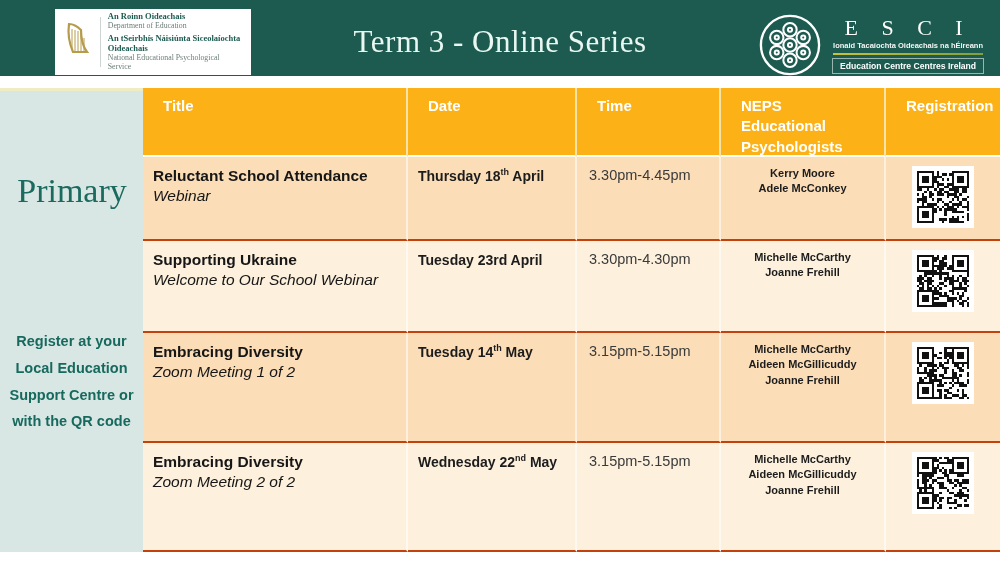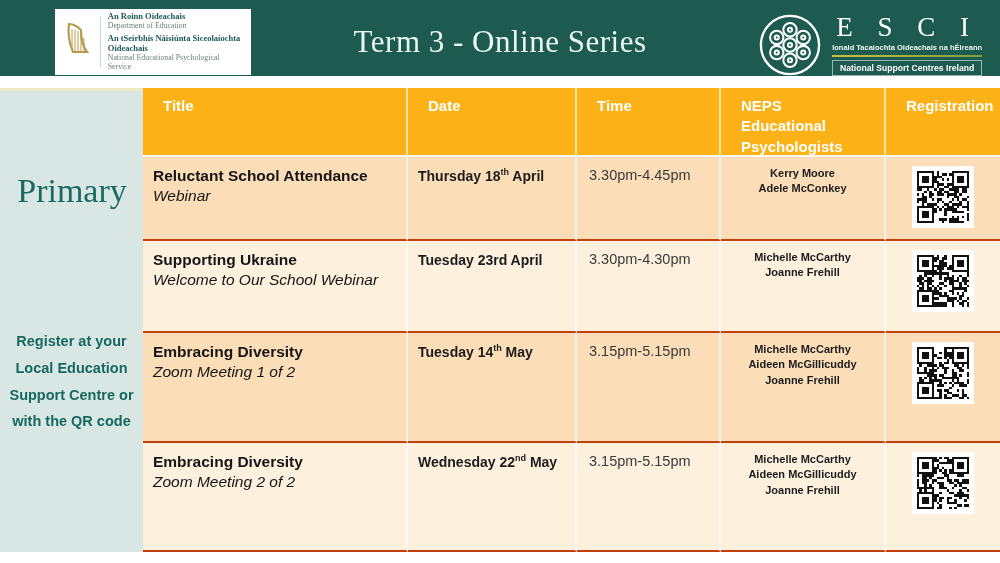--- a/index.html
+++ b/index.html
@@ -16,21 +16,21 @@
   .gov-divider { width:1px; height:50px; background:#cdd5d2; }
   .gov-text { font-family:"Liberation Serif", serif; line-height:1.15; }
   .gov-ga { color:#1d5b51; font-weight:bold; font-size:8.5px; }
   .gov-en { color:#6b7d78; font-size:7.8px; margin-bottom:3px; }
   .banner-title { position:absolute; left:50%; top:24px; transform:translateX(-50%);
                   font-family:"Liberation Serif", serif; font-size:31px; color:#e9f7f2;
                   white-space:nowrap; letter-spacing:0.5px; }
   .esci { position:absolute; right:12px; top:8px; width:230px; height:74px;
           display:flex; align-items:center; gap:10px; }
   .esci-text { display:flex; flex-direction:column; align-items:center; }
-  .esci-acronym { font-family:"Liberation Serif", serif; color:#ffffff; font-size:27px;
+  .esci-acronym { font-family:"Liberation Serif", serif; color:#ffffff; font-size:22px;
                   letter-spacing:9px; line-height:1; margin-bottom:2px; }
   .esci-ga { color:#f2f7f4; font-size:7.5px; font-weight:bold; white-space:nowrap; }
   .esci-line { width:150px; height:2px; margin:3px 0 3px 0;
                background:linear-gradient(to right,#c9c23b,#7fa03c); }
   .esci-badge { color:#ffffff; font-size:8.6px; font-weight:bold; white-space:nowrap;
                 border:1px solid rgba(255,255,255,0.55); padding:2px 7px; background:#1d5b51; }
 
   
   .sidebar { position:absolute; left:0; top:88px; width:143px; height:464px;
              background:#d9e7e4; border-top:3px solid #efecc4; }
@@ -106,21 +106,21 @@
           <circle cx="12.9" cy="27.2" r="4.6"></circle>
             <circle cx="12.9" cy="27.2" r="1.4"></circle>
           <circle cx="31.1" cy="27.2" r="4.6"></circle>
             <circle cx="31.1" cy="27.2" r="1.4"></circle>
         </g>
       </svg>
       <div class="esci-text">
         <div class="esci-acronym">E S C I</div>
         <div class="esci-ga">Ionaid Tacaíochta Oideachais na hÉireann</div>
         <div class="esci-line"></div>
-        <div class="esci-badge">National Support Centres Ireland</div>
+        <div class="esci-badge">Education Centre Centres Ireland</div>
       </div>
     </div>
   </div>
 
   <div class="sidebar"></div>
   <div class="primary-label">Primary</div>
   <div class="sidebar-note">Register at your Local Education Support Centre or with the QR code</div>
 
   <div class="grid">
 

